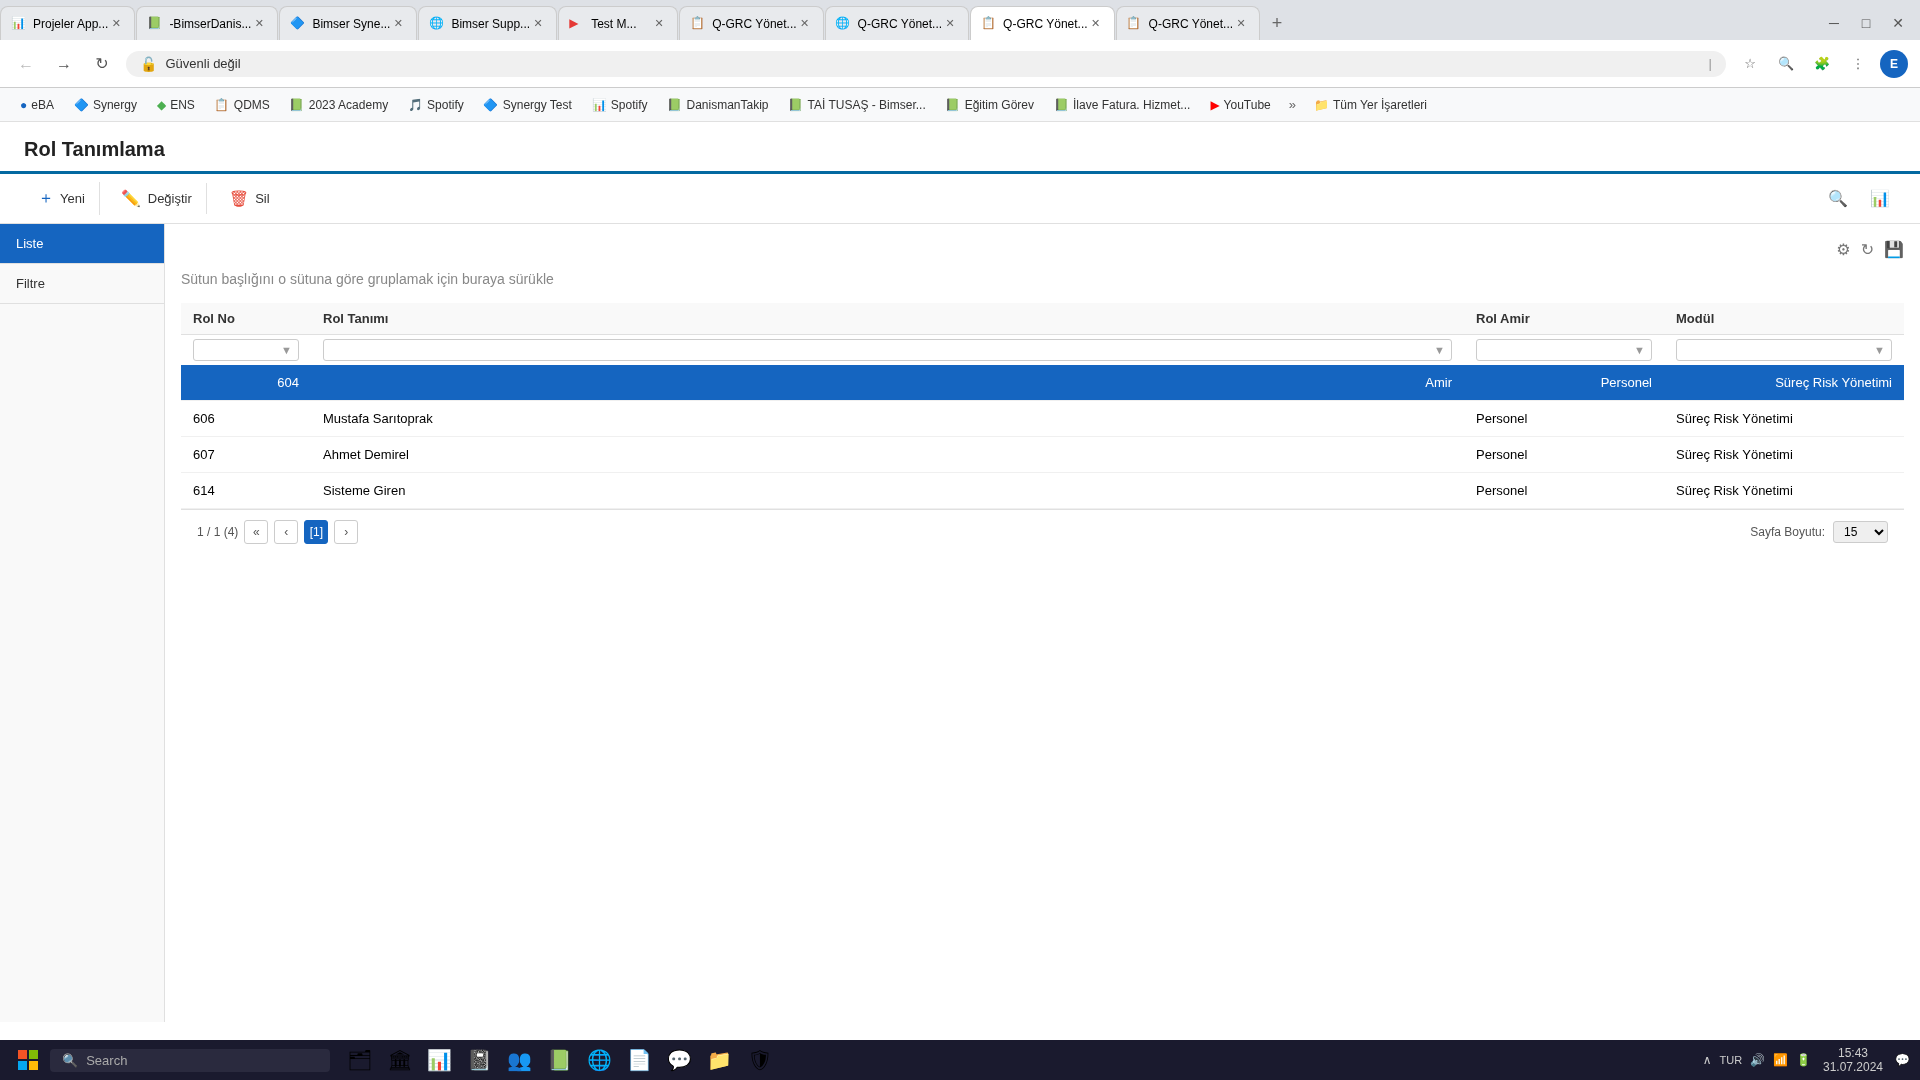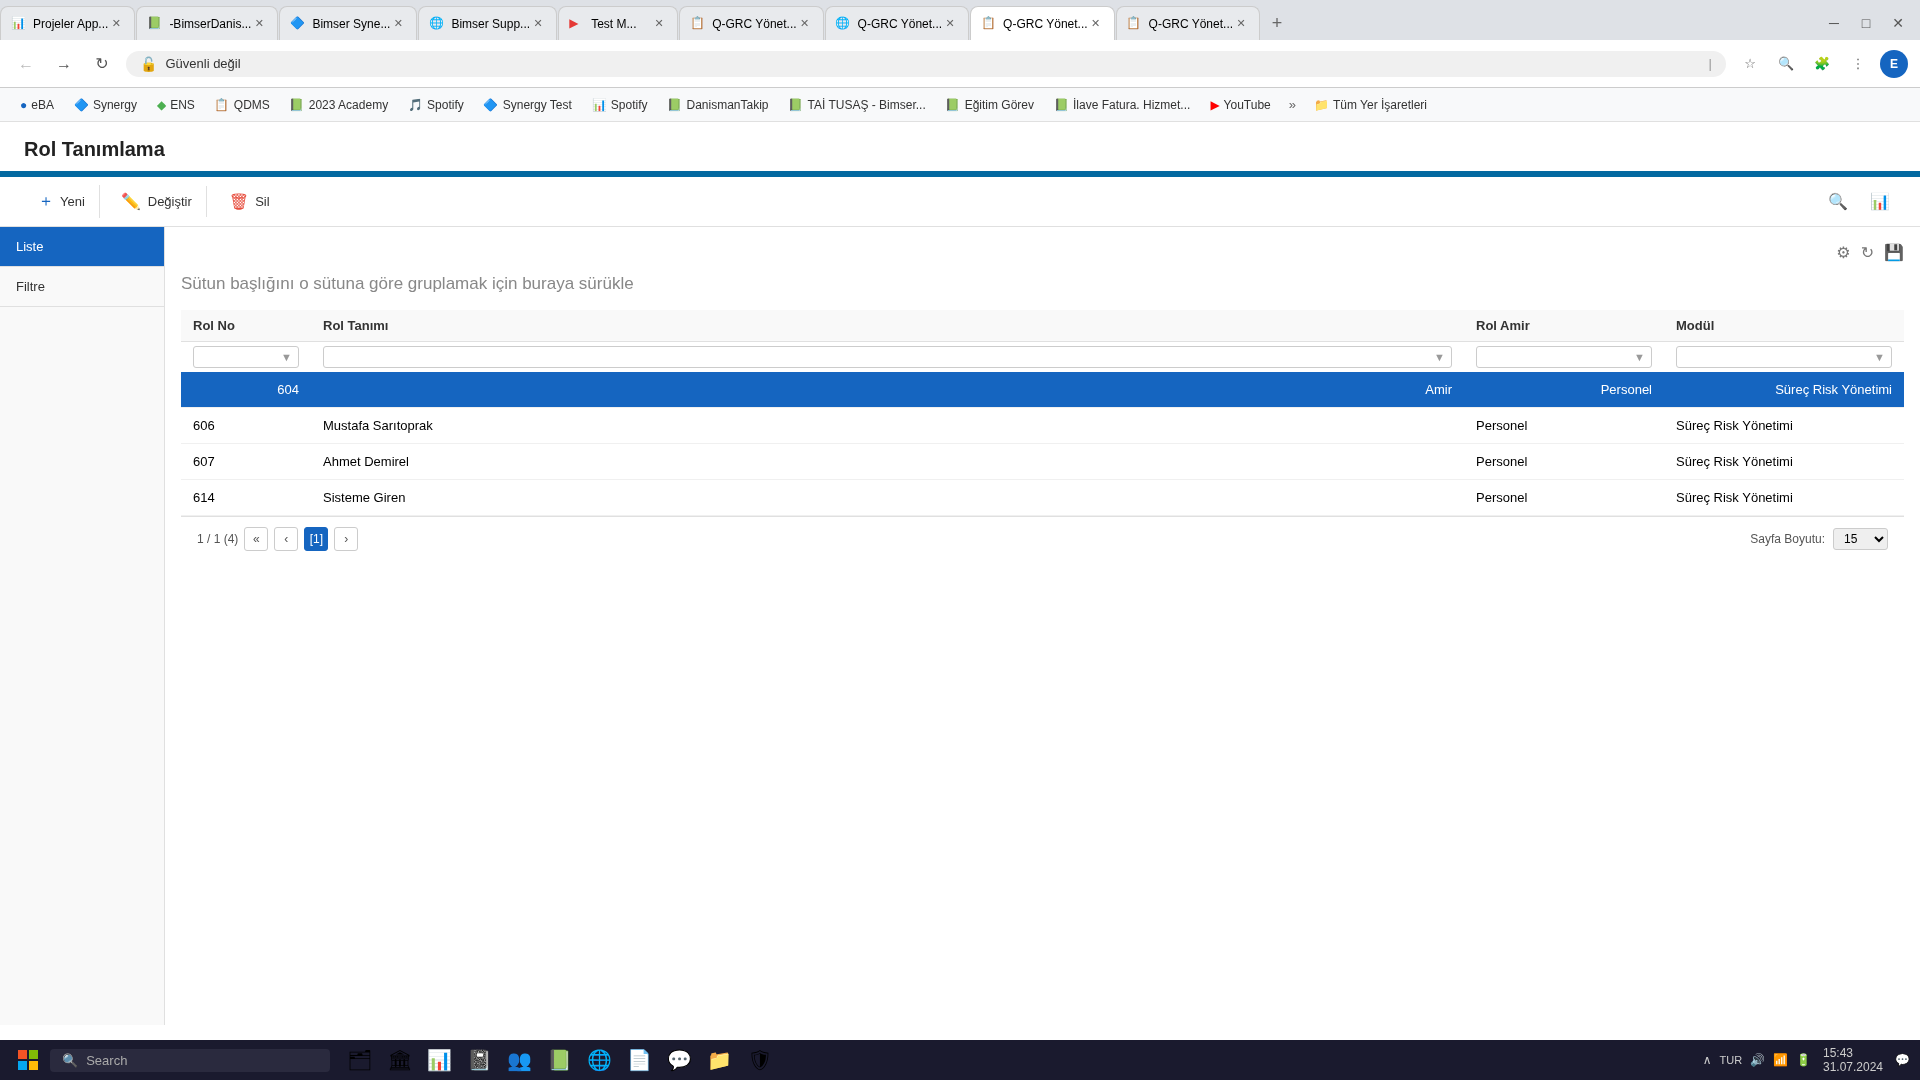--- a/index.html
+++ b/index.html
@@ -30,21 +30,21 @@
 
     
     .bookmarks-bar { display: flex; align-items: center; background: #f8f9fa; padding: 3px 12px; gap: 4px; height: 34px; border-bottom: 1px solid #e0e0e0; overflow: hidden; }
     .bookmark-item { display: flex; align-items: center; padding: 3px 8px; border-radius: 4px; cursor: pointer; font-size: 12px; color: #333; white-space: nowrap; gap: 4px; }
     .bookmarks-more { display: flex; align-items: center; padding: 3px 6px; cursor: pointer; color: #666; }
 
     
     .app-content { background: #fff; height: calc(1080px - 40px - 48px - 34px - 40px); }
 
     
-    .page-header { padding: 16px 24px 10px; border-bottom: 6px solid #0369a1; }
+    .page-header { padding: 16px 24px 10px; border-bottom: 3px solid #0369a1; }
     .page-title { font-size: 20px; font-weight: 600; color: #222; }
 
     
     .toolbar { display: flex; align-items: center; justify-content: space-between; padding: 8px 24px; border-bottom: 1px solid #e0e0e0; background: #fff; }
     .toolbar-left { display: flex; align-items: center; gap: 8px; }
     .toolbar-btn { display: flex; align-items: center; gap: 6px; padding: 6px 14px; border: none; background: transparent; cursor: pointer; font-size: 13px; color: #333; border-right: 1px solid #e0e0e0; }
     .toolbar-btn:last-child { border-right: none; }
     .toolbar-btn .btn-icon { font-size: 16px; }
     .toolbar-btn.new-btn .btn-icon { color: #1565c0; }
     .toolbar-btn.edit-btn .btn-icon { color: #555; }
@@ -56,21 +56,21 @@
     .main-layout { display: flex; height: calc(100% - 60px - 60px); }
 
     
     .sidebar { width: 165px; border-right: 1px solid #e0e0e0; background: #f9f9f9; flex-shrink: 0; }
     .sidebar-btn { display: block; width: 100%; padding: 12px 16px; border: none; background: transparent; text-align: left; cursor: pointer; font-size: 13px; border-bottom: 1px solid #e0e0e0; }
     .sidebar-btn.active { background: #1565c0; color: white; }
     .sidebar-btn:not(.active) { color: #333; }
 
     
     .content-area { flex: 1; padding: 16px; overflow: hidden; }
-    .group-hint { color: #888; font-size: 17px; margin-bottom: 12px; padding: 4px 0; }
+    .group-hint { color: #888; font-size: 14px; margin-bottom: 12px; padding: 4px 0; }
 
     
     .data-table { width: 100%; border-collapse: collapse; }
     .data-table th { text-align: left; padding: 8px 12px; font-weight: 600; color: #333; font-size: 13px; border-bottom: 1px solid #e0e0e0; background: #f9f9f9; }
     .filter-row td { padding: 4px 12px; }
     .filter-inner { display: flex; align-items: center; border: 1px solid #ccc; border-radius: 3px; padding: 3px 6px; background: #fff; }
     .filter-inner input { border: none; outline: none; font-size: 12px; width: 100%; }
     .filter-funnel { color: #999; font-size: 11px; }
 
     .data-row td { padding: 10px 12px; border-bottom: 1px solid #f0f0f0; font-size: 13px; }
@@ -89,21 +89,21 @@
     .content-header-icons { display: flex; justify-content: flex-end; gap: 10px; margin-bottom: 8px; }
     .content-icon-btn { color: #777; cursor: pointer; font-size: 16px; }
 
     
     .taskbar { position: fixed; bottom: 0; left: 0; width: 1920px; height: 40px; background: #1a1a2e; display: flex; align-items: center; padding: 0 10px; gap: 4px; z-index: 9999; }
     .taskbar-start { width: 36px; height: 36px; display: flex; align-items: center; justify-content: center; cursor: pointer; }
     .taskbar-search { display: flex; align-items: center; background: #2a2a3e; border-radius: 4px; padding: 4px 12px; gap: 8px; width: 280px; color: #aaa; font-size: 13px; cursor: pointer; }
     .taskbar-apps { display: flex; gap: 4px; margin-left: 8px; }
     .taskbar-app { width: 36px; height: 36px; display: flex; align-items: center; justify-content: center; border-radius: 4px; cursor: pointer; }
     .taskbar-right { margin-left: auto; display: flex; align-items: center; gap: 12px; color: #ccc; font-size: 12px; }
-    .taskbar-time { text-align: left; }
+    .taskbar-time { text-align: center; }
     .taskbar-icons { display: flex; gap: 8px; align-items: center; }
 
     
     table { table-layout: fixed; width: 100%; }
     .col-rolno { width: 130px; }
     .col-roltanim { width: auto; }
     .col-roltipi { width: 200px; }
     .col-rolmodul { width: 240px; }
 
     

